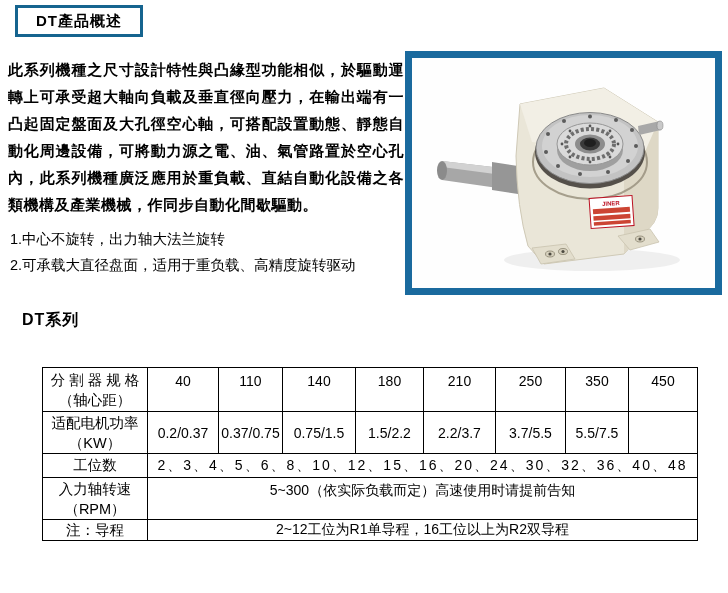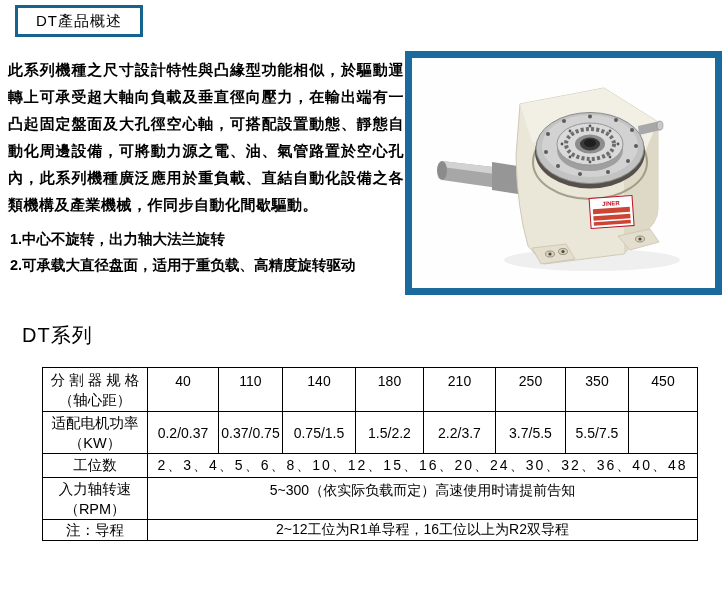--- a/index.html
+++ b/index.html
@@ -4,38 +4,38 @@
 <style>
   html,body{margin:0;padding:0;background:#fff;}
   body{
     width:728px;height:593px;position:relative;overflow:hidden;
     font-family:"Liberation Sans","DejaVu Sans",sans-serif;color:#000;
   }
   .title-box{
     position:absolute;left:15px;top:5px;width:122px;height:26px;
     border:3px solid #15648f;background:#fff;
     display:flex;align-items:center;justify-content:center;
-    font-size:15px;font-weight:normal;letter-spacing:1px;
+    font-size:15px;font-weight:bold;letter-spacing:1px;
   }
   .intro{
     position:absolute;left:8px;top:56px;width:396px;
     font-size:15px;line-height:27px;font-weight:bold;
     text-align:justify;letter-spacing:0.5px;
   }
   .features{
     position:absolute;left:10px;top:226px;width:400px;
-    font-size:14.5px;line-height:26px;font-weight:bold;
+    font-size:14.5px;line-height:26px;font-weight:normal;
   }
   .image-frame{
     position:absolute;left:405px;top:51px;width:303px;height:230px;
     border:7px solid #1a6a9e;background:#fefefe;
   }
   .section-title{
-    position:absolute;left:22px;top:322px;
-    font-size:20px;font-weight:normal;letter-spacing:1px;
+    position:absolute;left:22px;top:310px;
+    font-size:16px;font-weight:bold;letter-spacing:1px;
   }
   table.spec{
     position:absolute;left:42px;top:367px;
     border-collapse:collapse;table-layout:fixed;
     font-size:14px;
   }
   table.spec td{
     border:1px solid #000;text-align:center;vertical-align:middle;
     padding:0;overflow:hidden;
   }

